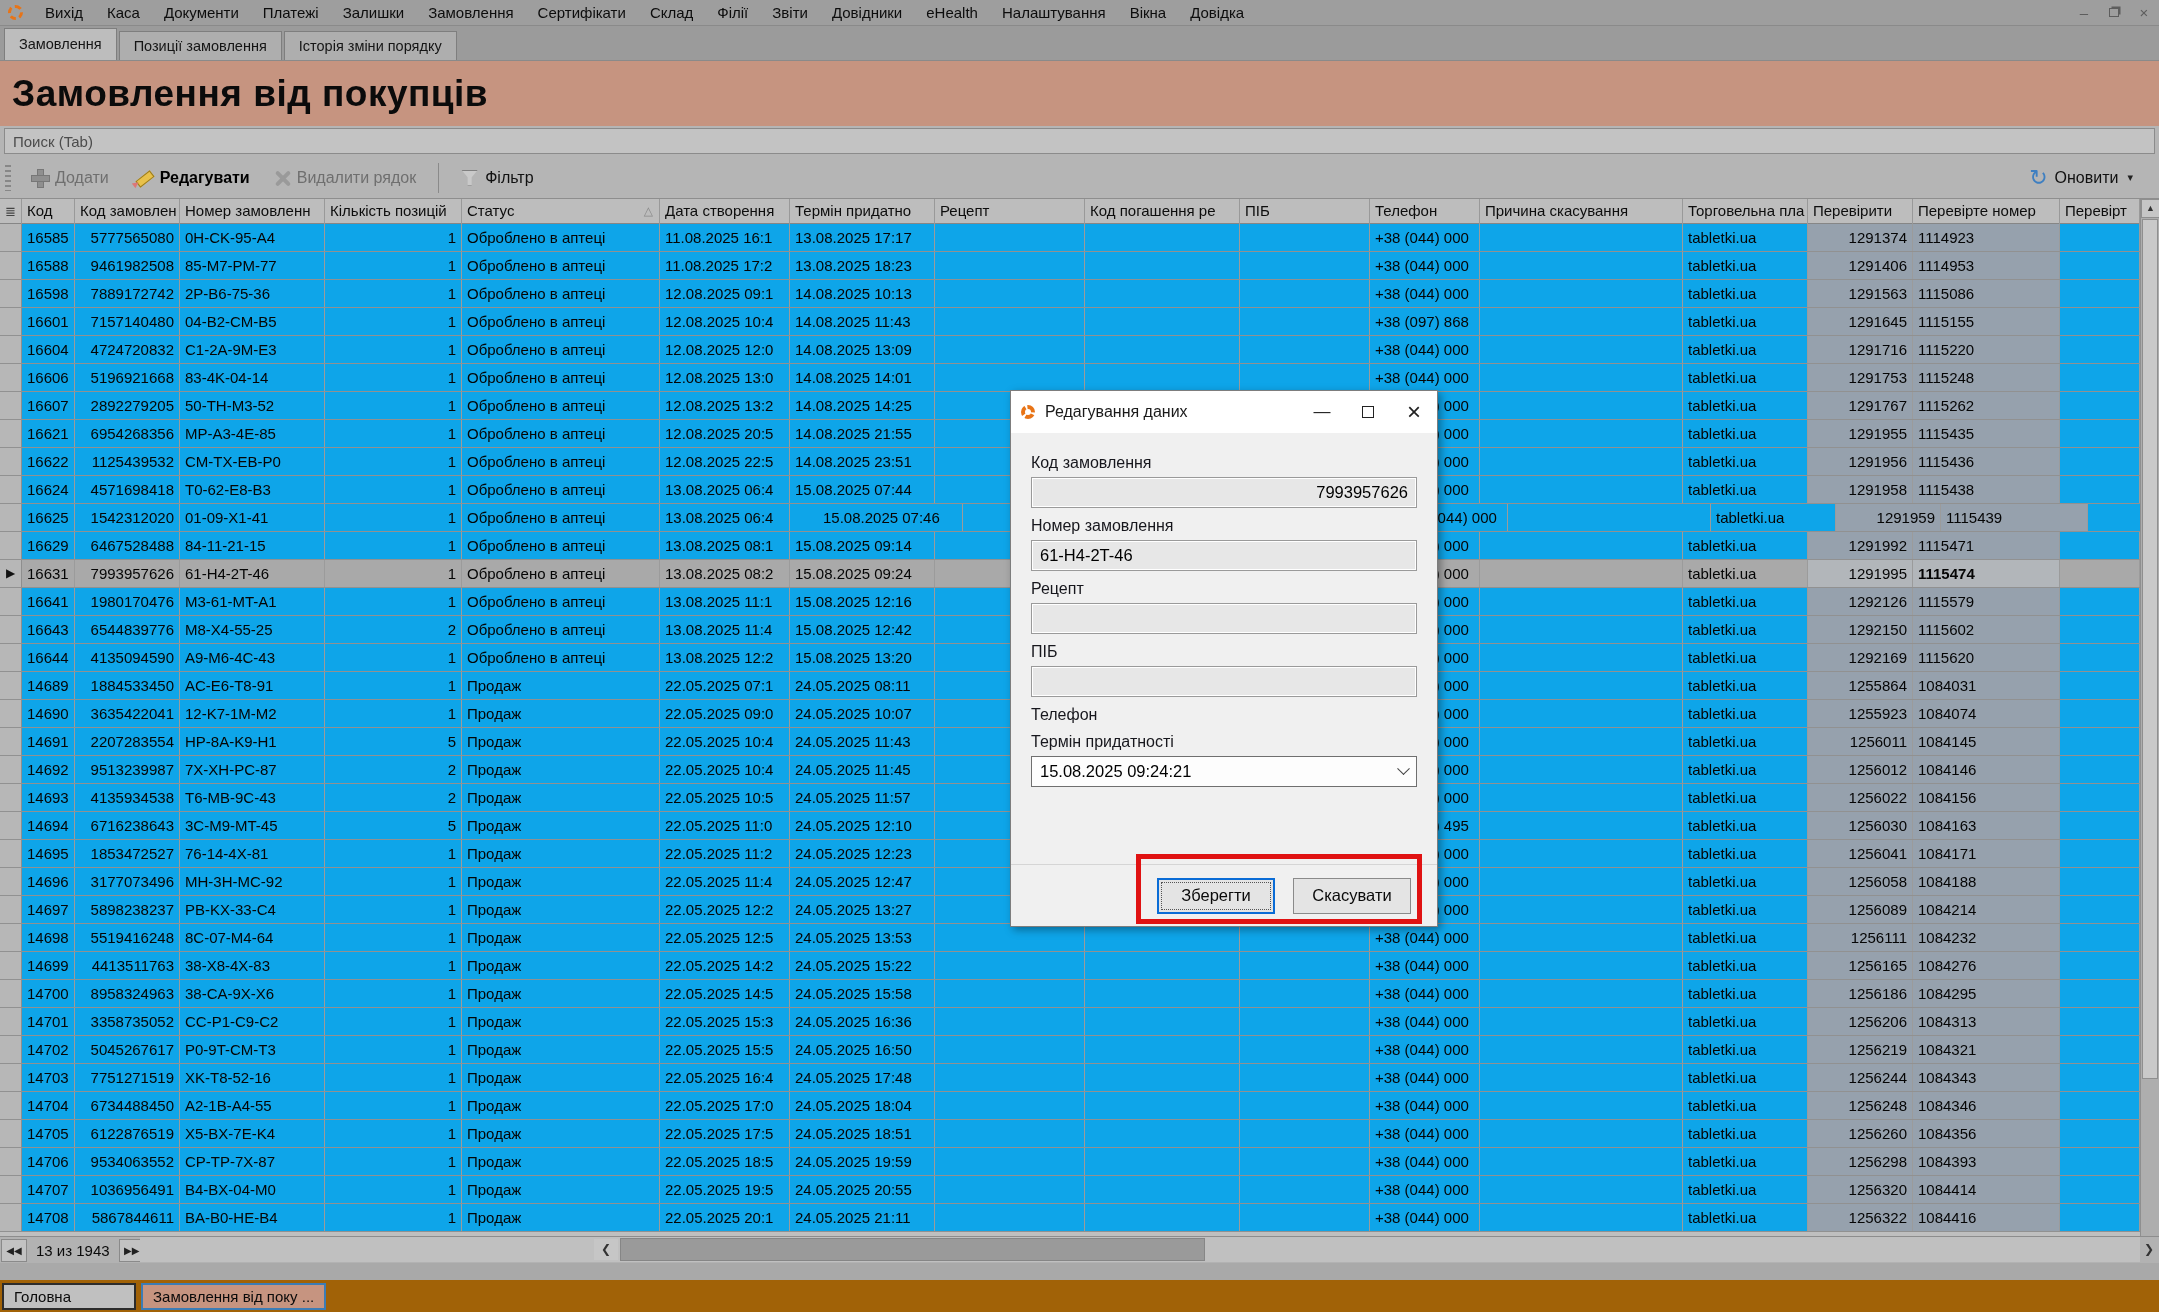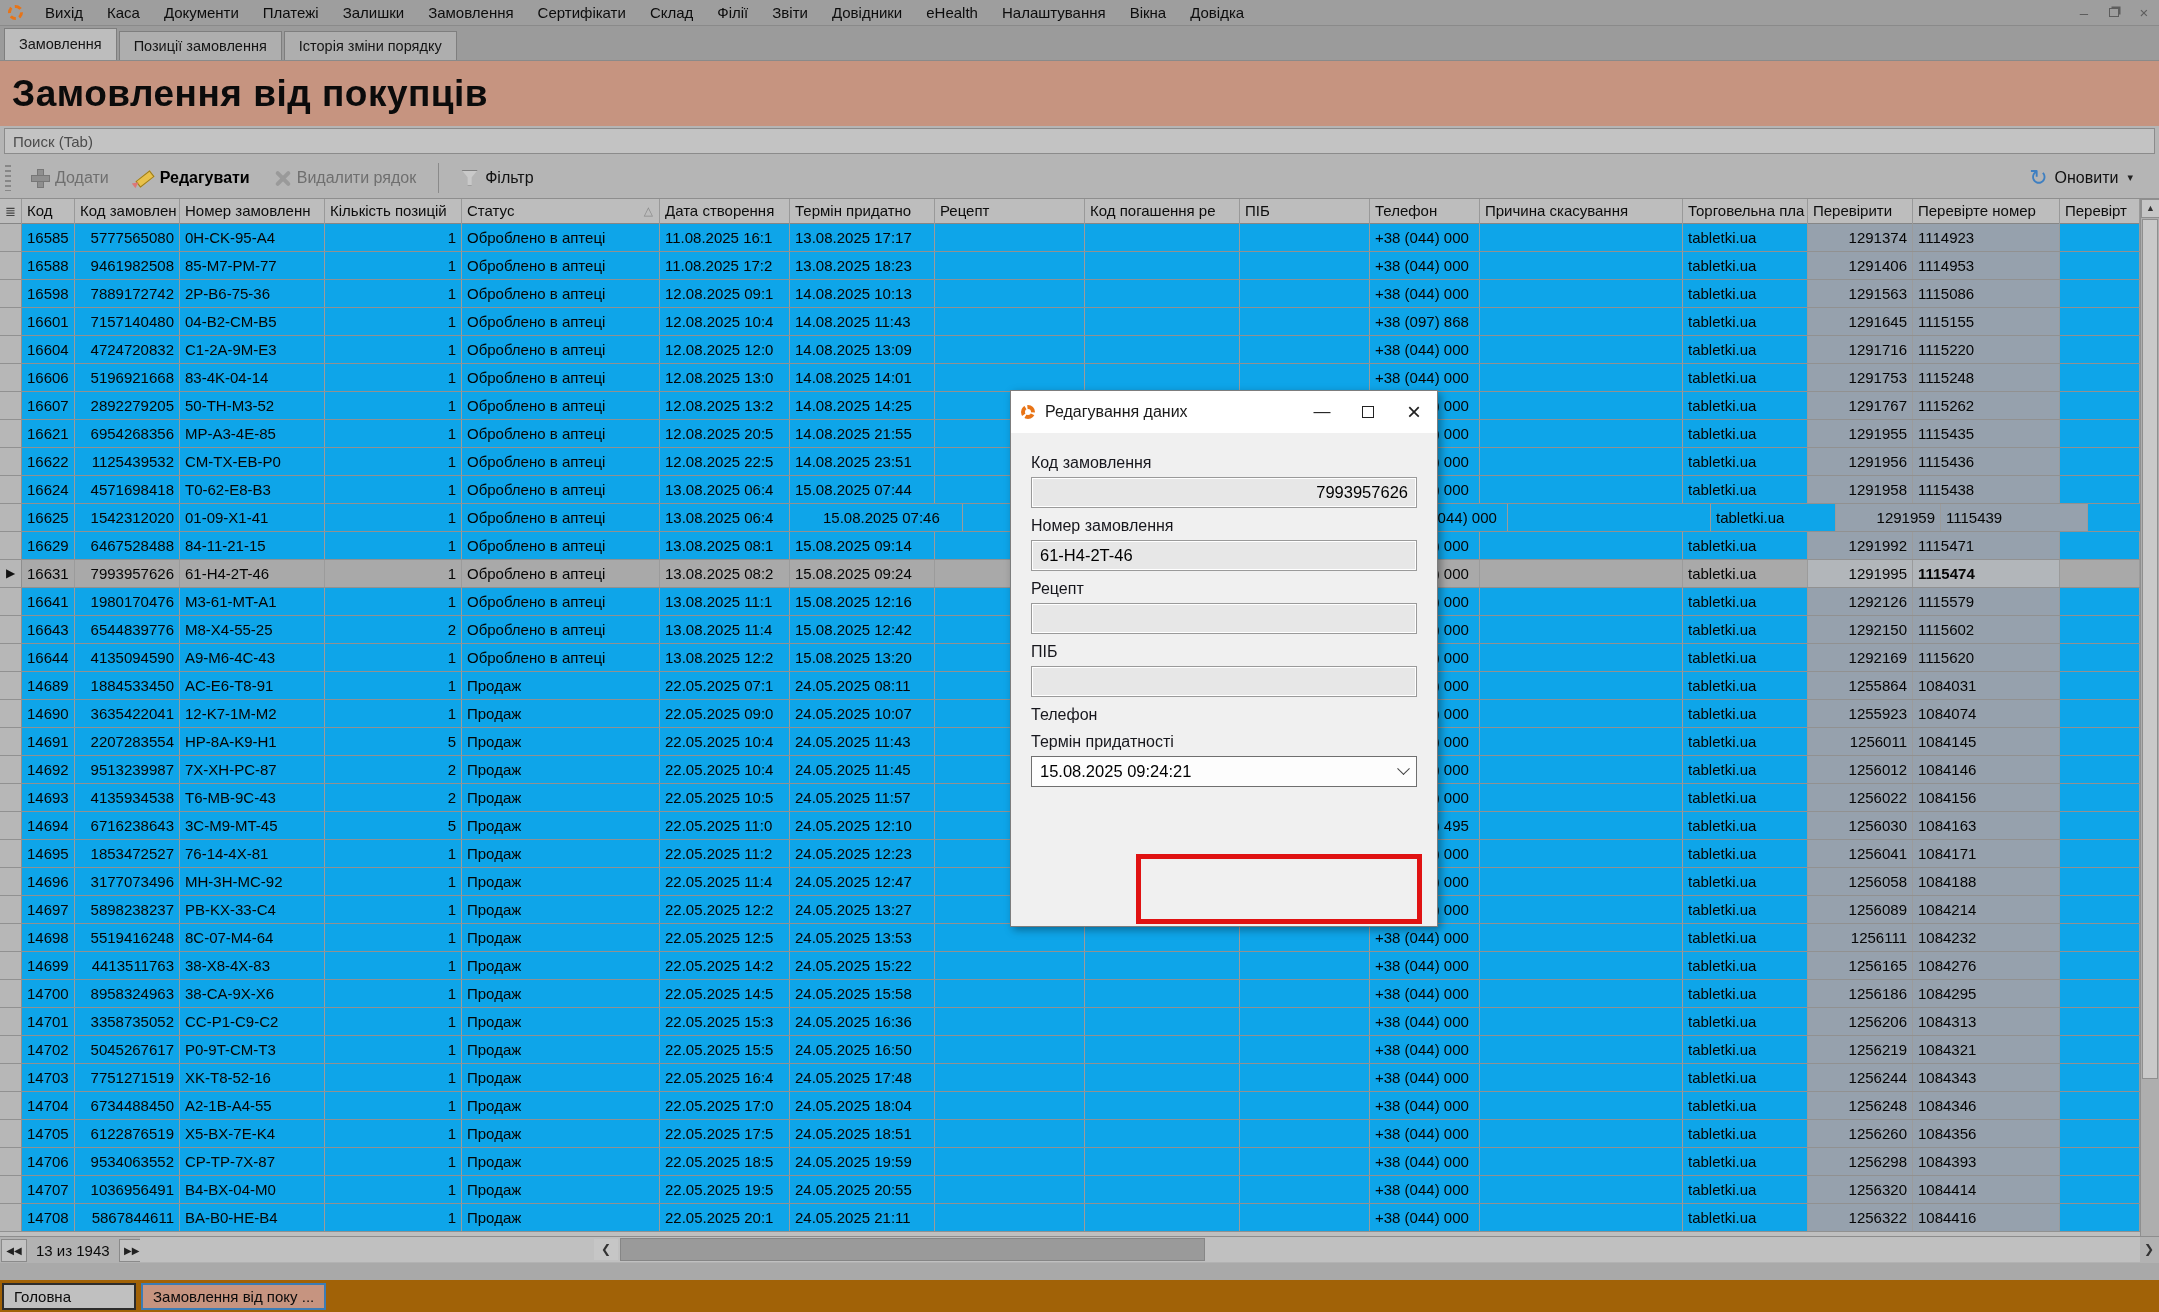--- a/index.html
+++ b/index.html
@@ -938,14 +938,18 @@
       <div class="dlg-input">
         <span></span>
       </div>
       <div class="dlg-label">Телефон</div>
       <div class="dlg-label">Термін придатності</div>
       <div class="dlg-input combo">
         <span>15.08.2025 09:24:21</span>
         <span class="chev"></span>
       </div>
     </div>
+  <div class="dlg-footer">
+    <button class="dlg-btn primary">Зберегти</button>
+    <button class="dlg-btn">Скасувати</button>
+  </div>
 </div>
 <div class="annotation-rect"></div>
 
 </body></html>

